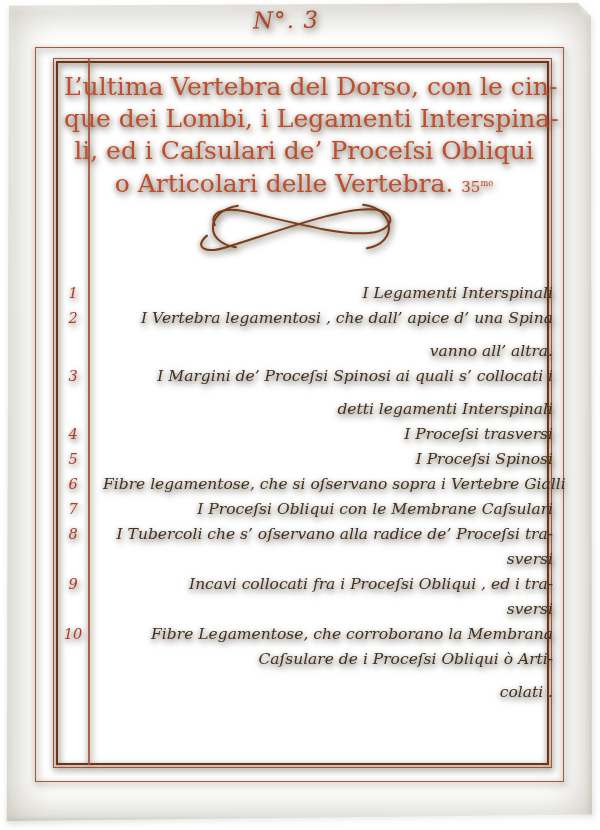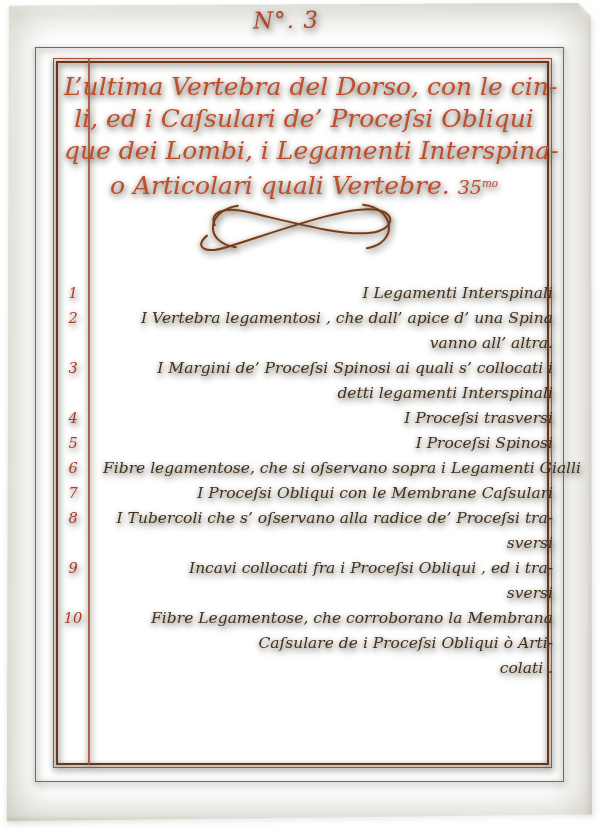--- a/index.html
+++ b/index.html
@@ -40,44 +40,44 @@
     position:absolute;inset:2px;
     border:2px solid #6f3415;
   }
   .column-divider{
     position:absolute;left:82px;top:56px;width:1.5px;height:706px;
     background:#a8502f;opacity:.85;
   }
   
   .title-block{
     position:absolute;left:58px;top:68px;width:480px;text-align:center;
-    font-style:italic;color:#c04e2c;font-size:25px;line-height:32px;
+    color:#c04e2c;font-size:25px;line-height:32px;
     white-space:nowrap;
   }
   .title-line{white-space:nowrap;}
-  .title-suffix{font-size:19px;}
+  .title-suffix{font-size:15px;}
   .title-suffix sup{font-size:0.55em;letter-spacing:0;}
   
   .ornament{
     position:absolute;left:0;top:196px;width:586px;text-align:center;
   }
   .ornament svg{display:inline-block;}
   
   .list{
     position:absolute;left:52px;top:278px;width:495px;
     color:#44311d;font-style:italic;font-size:15.5px;line-height:25px;
   }
   .item{display:flex;align-items:flex-start;}
   .item .num{
     width:30px;flex:0 0 30px;text-align:center;color:#b23b26;
     font-size:14.5px;
   }
   .item .txt{flex:1;padding-left:15px;}
   .line{white-space:nowrap;text-align:right;}
-  .cont-a{margin-left:48px;}
+  .cont-a{margin-left:48px;margin-top:8px;}
   .cont-b{margin-left:62px;}
   .cont-c{margin-left:76px;}
   
   .footer-number{
     position:absolute;top:815px;left:0;width:568px;text-align:center;
     font-style:italic;font-size:18px;color:#4a3419;
   }
 </style>
 </head>
 <body>
@@ -90,24 +90,24 @@
     </div>
 
     <div class="outer-frame"></div>
     <div class="inner-frame">
       <div class="inner-frame-thick"></div>
     </div>
     <div class="column-divider"></div>
 
     <div class="title-block">
       <div class="title-line">L’ultima Vertebra del Dorso, con le cin-</div>
+      <div class="title-line">que dei Lombi, i Legamenti Interspina-</div>
       <div class="title-line">li, ed i Caſsulari de’ Proceſsi Obliqui</div>
-      <div class="title-line">que dei Lombi, i Legamenti Interspina-</div>
       <div class="title-line">
-        <span>o Articolari quali Vertebre.</span>
+        <span>o Articolari delle Vertebra.</span>
         <span class="title-suffix">
           <span>35</span><sup>mo</sup>
         </span>
       </div>
     </div>
 
     <div class="ornament">
       <svg width="235" height="54" viewBox="0 0 240 56" fill="none" xmlns="http://www.w3.org/2000/svg">
         <g stroke="#7d3b16" stroke-width="2.1" stroke-linecap="round" fill="none">
           <path d="M24,38 C10,50 22,57 44,50 C96,34 168,7 198,11 C222,14 218,32 194,35 C162,39 104,22 64,13 C42,8 26,14 32,27"></path>
@@ -152,21 +152,21 @@
       <div class="item">
         <div class="num">5</div>
         <div class="txt">
           <div class="line">I Proceſsi Spinosi</div>
         </div>
       </div>
 
       <div class="item">
         <div class="num">6</div>
         <div class="txt">
-          <div class="line">Fibre legamentose, che si oſservano sopra i Legamenti Gialli</div>
+          <div class="line">Fibre legamentose, che si oſservano sopra i Vertebre Gialli</div>
         </div>
       </div>
 
       <div class="item">
         <div class="num">7</div>
         <div class="txt">
           <div class="line">I Proceſsi Obliqui con le Membrane Caſsulari</div>
         </div>
       </div>
 

